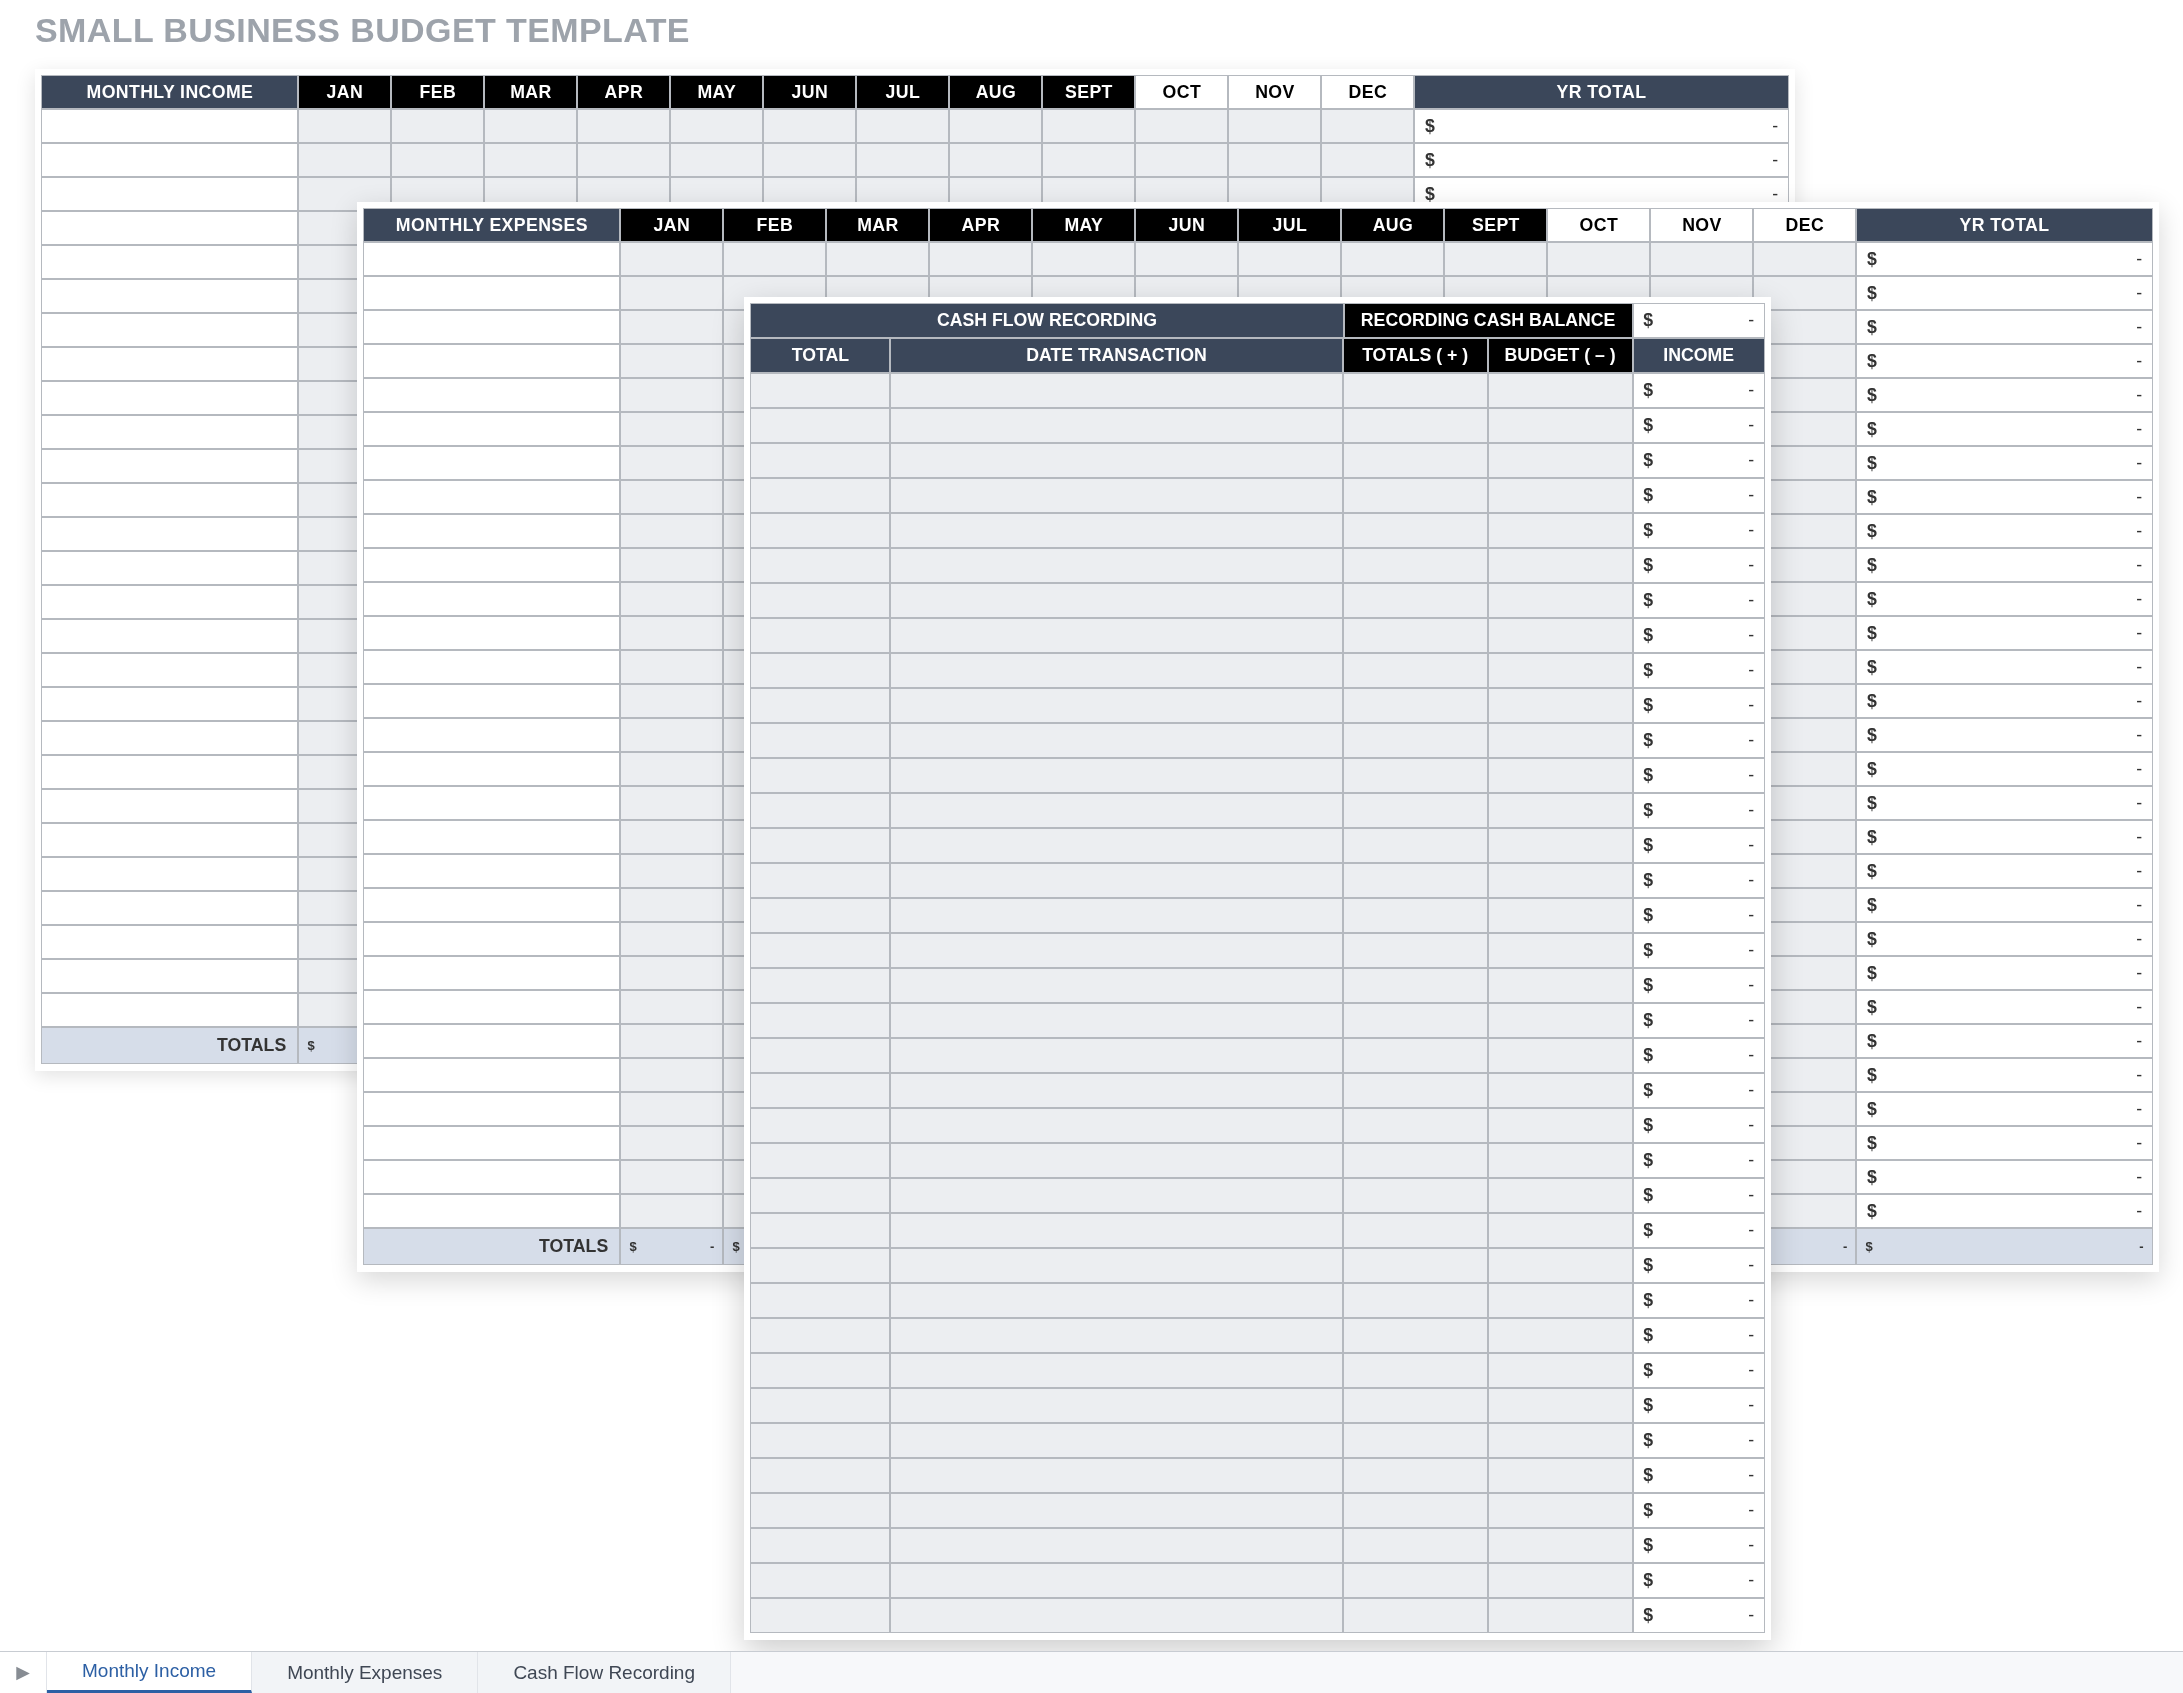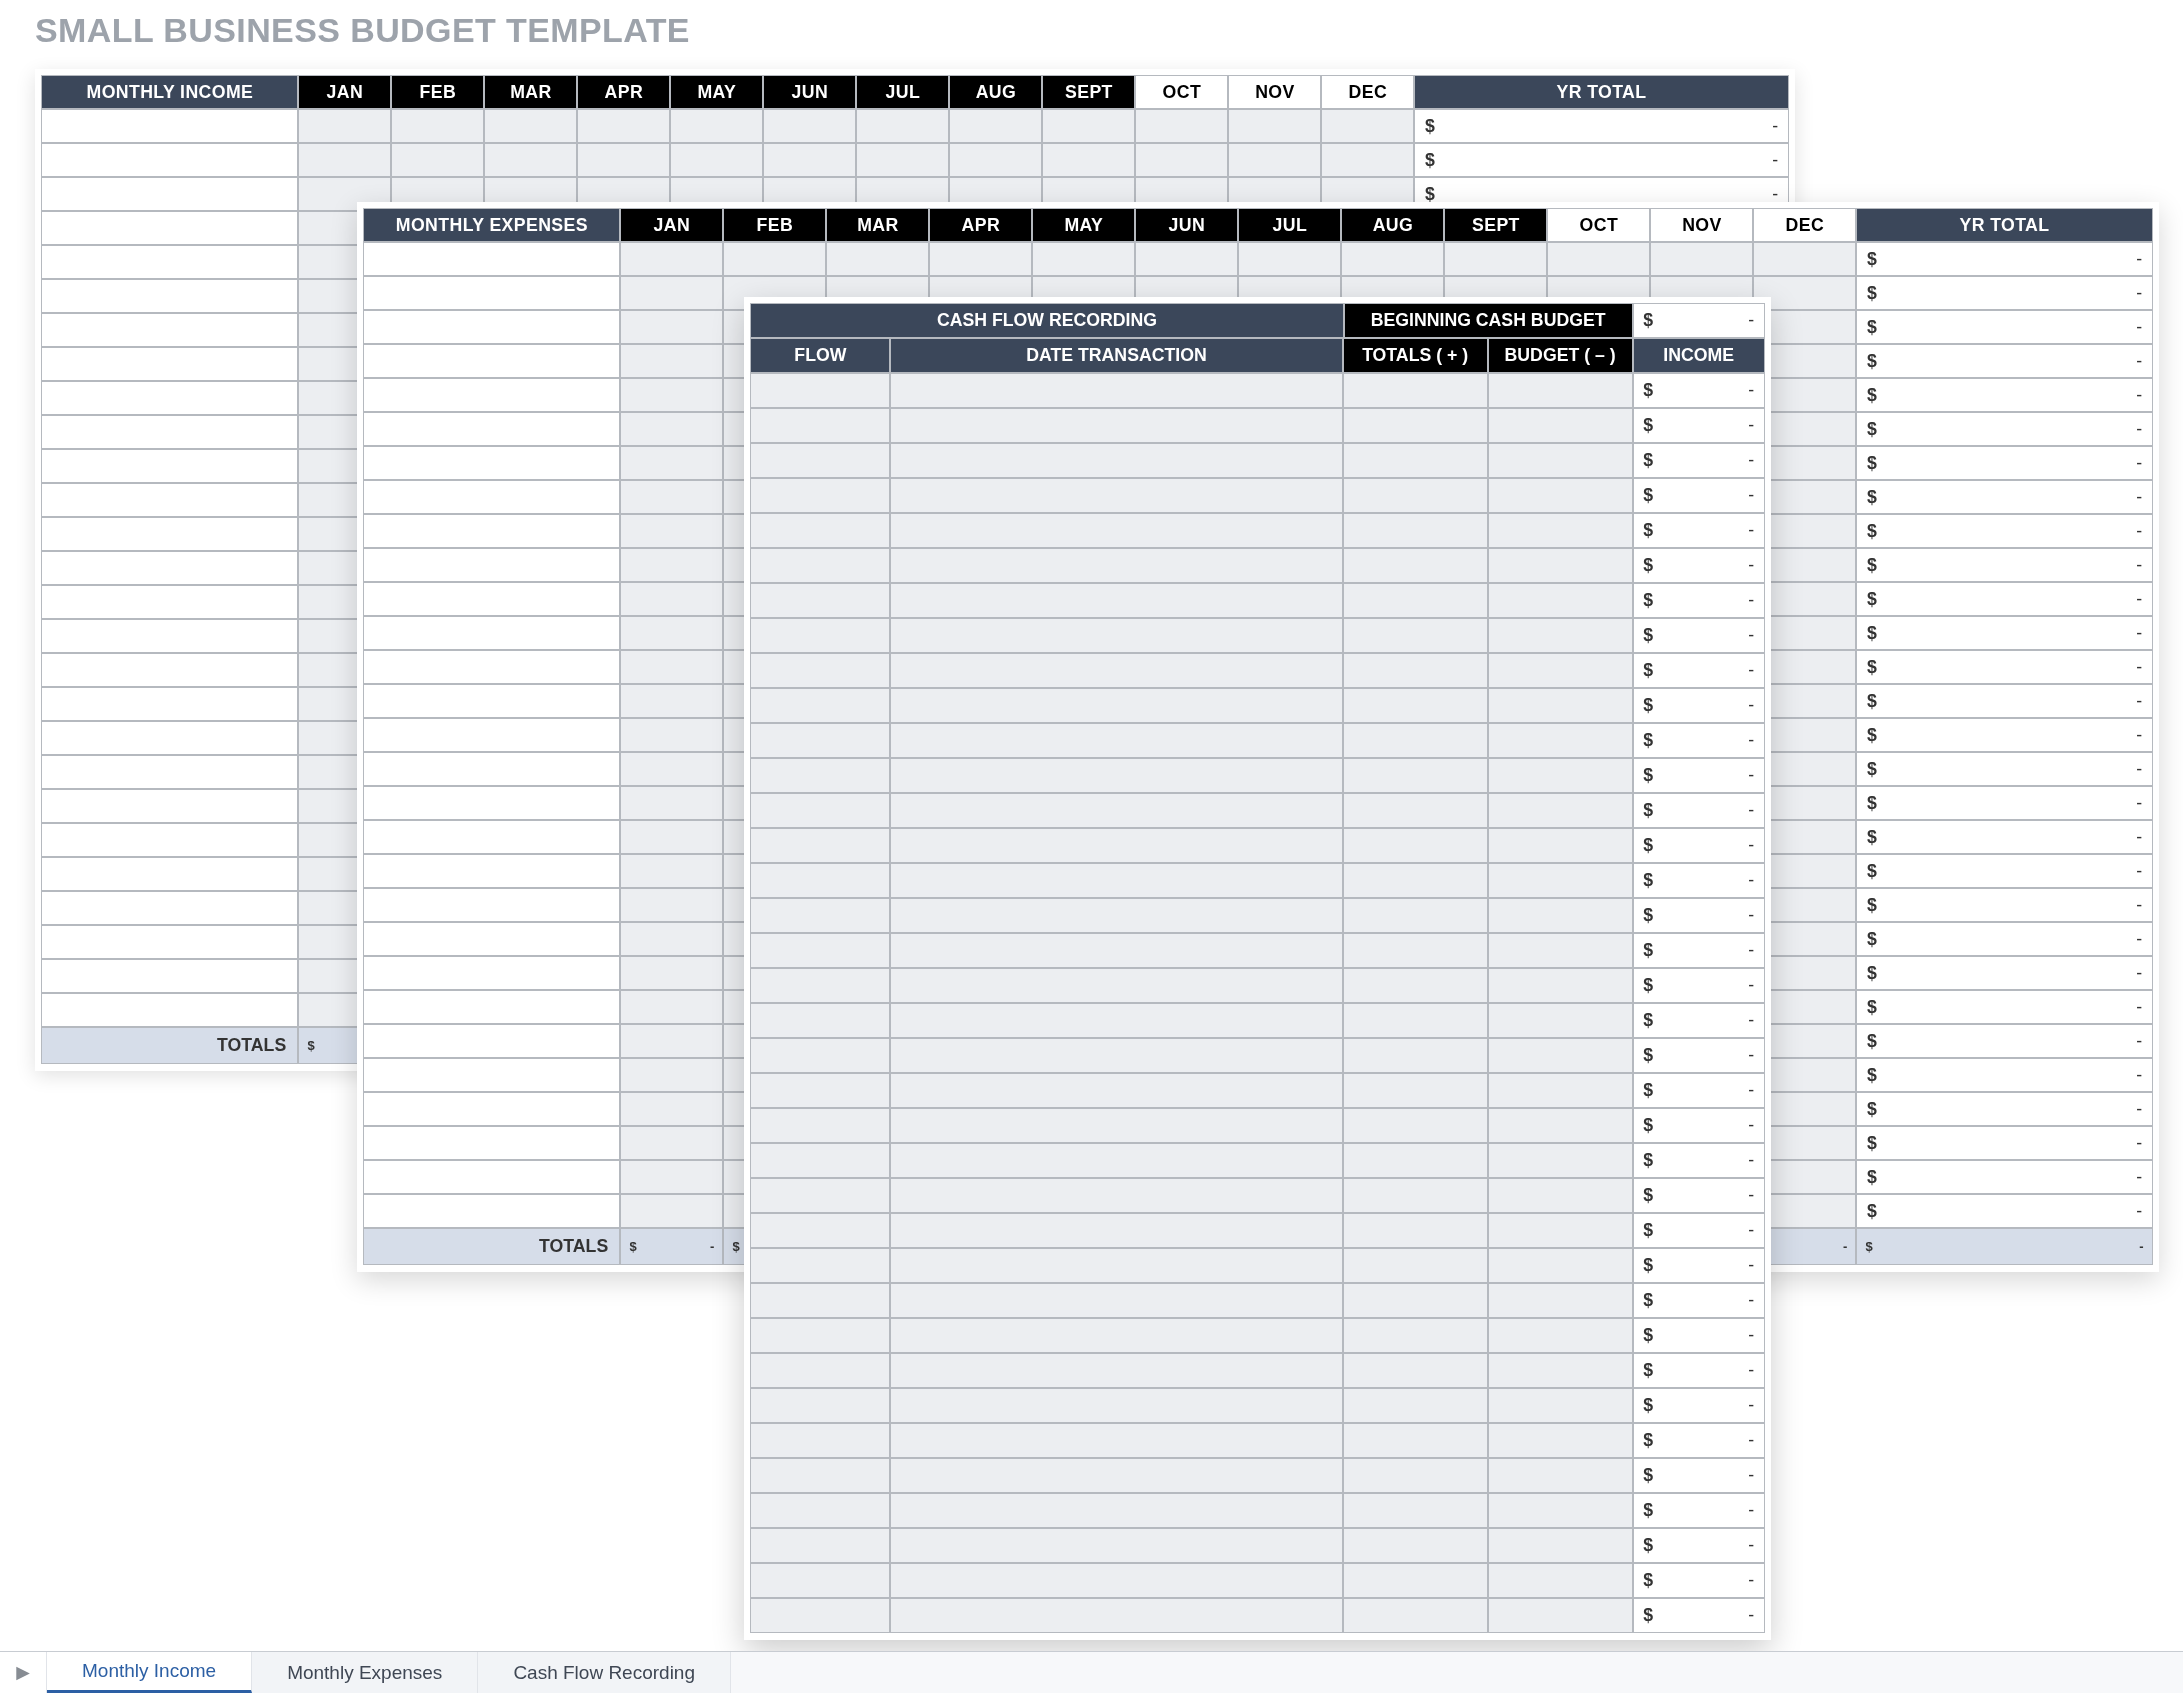--- a/index.html
+++ b/index.html
@@ -1245,28 +1245,28 @@
             <span>$</span>
             <span class="d">-</span>
           </div>
         </div>
       </div>
   </div>
 
   <div class="sheet-cash">
     <div class="cash-top">
       <div class="cell hdr-dark">CASH FLOW RECORDING</div>
-      <div class="cell hdr-blue">BEGINNING CASH BUDGET</div>
+      <div class="cell hdr-blue">RECORDING CASH BALANCE</div>
       <div class="ccy" style="border:0.8px solid #b5b9bf;height:35px;">
         <span>$</span>
           <span class="d">-</span>
       </div>
     </div>
     <div class="cash-hdr">
-      <div class="cell hdr-dark">FLOW</div>
+      <div class="cell hdr-dark">TOTAL</div>
       <div class="cell hdr-dark">DATE TRANSACTION</div>
       <div class="cell hdr-blue">TOTALS ( + )</div>
       <div class="cell hdr-blue">BUDGET ( – )</div>
       <div class="cell hdr-dark">INCOME</div>
     </div>
     <div id="cash-rows">
         <div class="cash-row">
           <div class="row-cell"></div>
           <div class="row-cell"></div>
           <div class="row-cell"></div>

